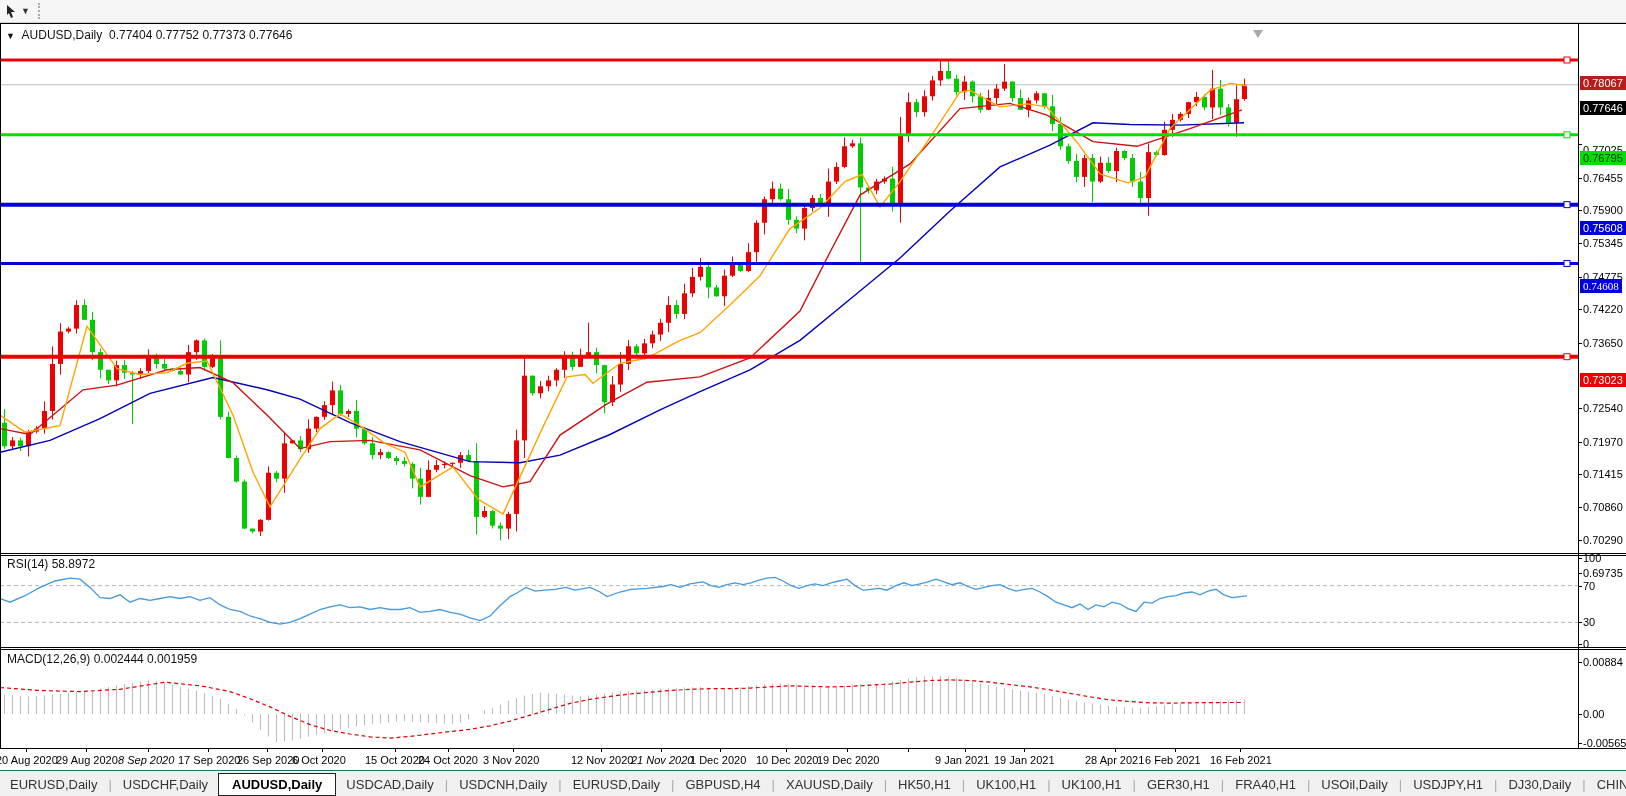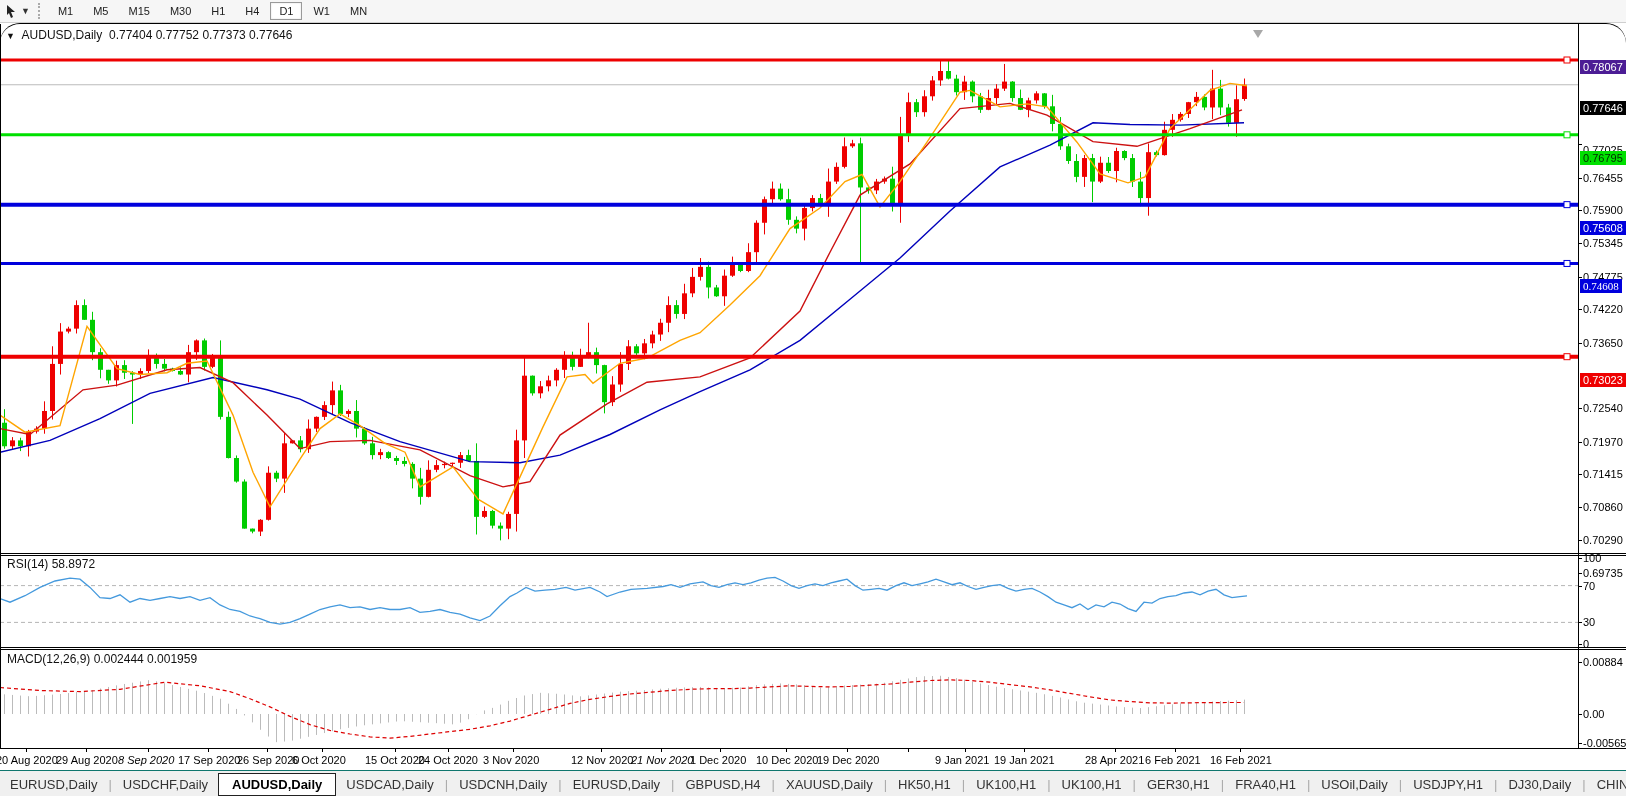--- a/index.html
+++ b/index.html
@@ -6,21 +6,21 @@
   #app{position:relative;width:1626px;height:796px;overflow:hidden;background:#fff;}
   
   #toolbar{position:absolute;top:0;left:0;width:1626px;height:22px;background:#f6f6f6;
     border-bottom:1px solid #cfcfcf;display:flex;align-items:center;font-size:11px;color:#222;}
   .tool-icon{width:16px;height:16px;margin-left:4px;display:inline-block;}
   .caret{font-size:9px;color:#333;margin:0 4px 0 1px;}
   .grip{height:16px;border-left:2px dotted #aaa;margin:0 8px 0 4px;}
   .tfbtn{padding:2px 8px;margin:0 1px;border:1px solid transparent;cursor:default;}
   .tfbtn.active{background:#fff;border:1px solid #9a9a9a;box-shadow:inset 0 0 2px #ddd;}
   
-  #chartwin{position:absolute;top:23px;left:0;width:1626px;height:747px;background:#fff;border-top:1px solid #000;border-radius:20px;}
+  #chartwin{position:absolute;top:23px;left:0;width:1626px;height:747px;background:#fff;border-top:1px solid #000;}
   .sep{position:absolute;left:0;width:1626px;height:1px;background:#000;}
   #vaxis{position:absolute;left:1578px;top:0;width:1px;height:724px;background:#000;}
   #ledge{position:absolute;left:0;top:0;width:1px;height:724px;background:#000;}
   #header-text{position:absolute;top:4px;left:6px;font-size:12px;color:#111;z-index:30;}
   #header-text .tri{font-size:9px;margin-right:4px;}
   svg{position:absolute;left:0;}
   .axlabel{position:absolute;left:1583px;font-size:11px;color:#000;white-space:nowrap;z-index:5;}
   .axtick{position:absolute;left:1578px;width:4px;height:1px;background:#000;z-index:5;}
   .badge{position:absolute;left:1580px;font-size:11px;padding:1px 3px;line-height:12px;z-index:10;white-space:nowrap;}
   .paneLabel{position:absolute;left:7px;font-size:12px;color:#111;z-index:20;}
@@ -39,31 +39,20 @@
 
 <div id="app">
   <div id="toolbar">
     <span class="tool-icon">
       <svg width="16" height="16" style="position:static">
         <polygon points="3,2 11,9 7,9 9,14 7,15 5,10 3,12" fill="#222"></polygon>
       </svg>
     </span>
     <span class="caret">▼</span>
     <span class="grip"></span>
-    <span id="tf-buttons" style="display:flex">
-        <span class="tfbtn">M1</span>
-        <span class="tfbtn">M5</span>
-        <span class="tfbtn">M15</span>
-        <span class="tfbtn">M30</span>
-        <span class="tfbtn">H1</span>
-        <span class="tfbtn">H4</span>
-        <span class="tfbtn active">D1</span>
-        <span class="tfbtn">W1</span>
-        <span class="tfbtn">MN</span>
-      </span>
   </div>
 
   <div id="chartwin">
     <div id="header-text">
       <span class="tri">▼</span>
       <span>AUDUSD,Daily</span>&nbsp;
       <span>0.77404 0.77752 0.77373 0.77646</span>
     </div>
 
     <svg id="main-svg" width="1578" height="529" style="top:0">
@@ -585,21 +574,21 @@
         <div class="axtick" style="top: 417.626px;"></div>
         <div class="axlabel" style="top: 411.626px;">0.71970</div>
         <div class="axtick" style="top: 450.271px;"></div>
         <div class="axlabel" style="top: 444.271px;">0.71415</div>
         <div class="axtick" style="top: 482.916px;"></div>
         <div class="axlabel" style="top: 476.916px;">0.70860</div>
         <div class="axtick" style="top: 516.443px;"></div>
         <div class="axlabel" style="top: 510.443px;">0.70290</div>
         <div class="axtick" style="top: 549.088px;"></div>
         <div class="axlabel" style="top: 543.088px;">0.69735</div>
-        <div class="badge" style="top: 36px; background: #4c1d95; color: rgb(255, 255, 255);">0.78067</div>
+        <div class="badge" style="top: 52px; background: #b91c1c; color: rgb(255, 255, 255);">0.78067</div>
         <div class="badge" style="top: 76.7632px; background: rgb(0, 0, 0); color: rgb(255, 255, 255);">0.77646</div>
         <div class="badge" style="top: 126.819px; background: rgb(0, 224, 0); color: rgb(0, 43, 0);">0.76795</div>
         <div class="badge" style="top: 196.638px; background: rgb(0, 0, 221); color: rgb(255, 255, 255);">0.75608</div>
         <div class="badge" style="top: 255.458px; background: rgb(0, 0, 221); color: rgb(255, 255, 255); font-family: Liberation Serif, serif;">0.74608</div>
         <div class="badge" style="top: 348.688px; background: rgb(238, 0, 0); color: rgb(255, 255, 255);">0.73023</div>
         <div class="axtick" style="top: 534px;"></div>
         <div class="axlabel" style="top: 528px;">100</div>
         <div class="axtick" style="top: 561.6px;"></div>
         <div class="axlabel" style="top: 555.6px;">70</div>
         <div class="axtick" style="top: 598.4px;"></div>

